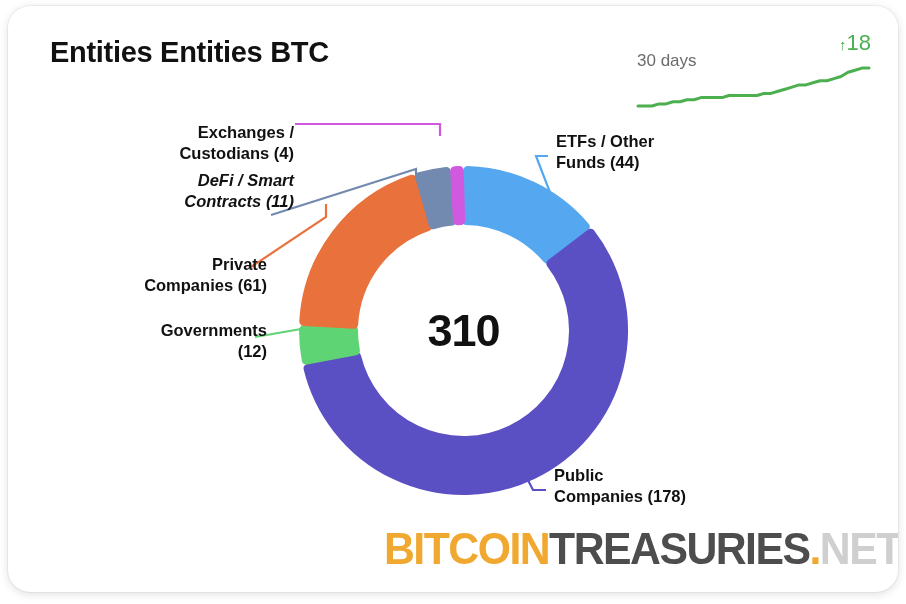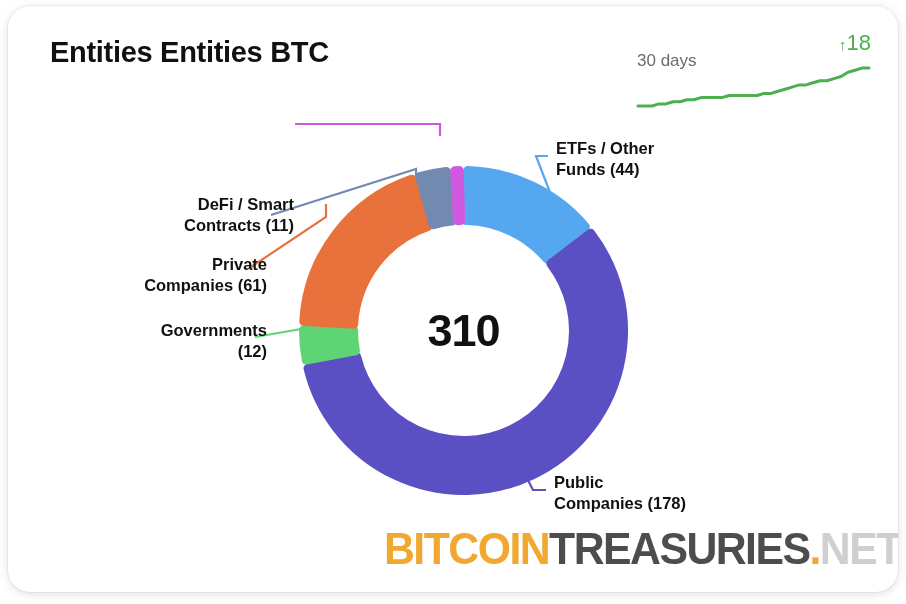--- a/index.html
+++ b/index.html
@@ -105,25 +105,25 @@
 
   
   .slice-label {
     position: absolute;
     font-size: 16.5px;
     font-weight: bold;
     color: #111111;
     line-height: 1.28;
     white-space: pre-line;
   }
-  .slice-label.right { text-align: left; margin-top: 7px; }
+  .slice-label.right { text-align: left; }
   .slice-label.left  { text-align: right; }
 
   #label-exchanges   { right: 604px; top: 116px; }
-  #label-defi        { right: 604px; top: 188px; }
+  #label-defi        { right: 604px; top: 164px; font-style: italic; }
   #label-private     { right: 631px; top: 248px; }
   #label-governments { right: 631px; top: 314px; }
   #label-etfs        { left: 548px;  top: 125px; }
   #label-public      { left: 546px;  top: 459px; }
 
   
   #watermark {
     position: absolute;
     left: 376px;
     top: 517px;
@@ -179,20 +179,22 @@
           <path d="M 299.60086775095454 75.31270959145758 A 160 160 0 1 1 17.04787483830748 210.37659940799176 L 65.62666395133638 198.54016209299434 A 110 110 0 1 0 259.8818465787813 105.68373784412708 Z" fill="#5b4fc4" stroke="#5b4fc4" stroke-width="9" stroke-linejoin="round"></path>
           <path d="M 15.278608523921065 202.1889552245533 A 160 160 0 0 1 12.501426406193843 171.82439068434894 L 62.50098065425826 172.0355185954899 A 110 110 0 0 0 64.41029336019572 192.91115671688038 Z" fill="#5fd475" stroke="#5fd475" stroke-width="9" stroke-linejoin="round"></path>
           <path d="M 12.756057550203138 163.4516382368966 A 160 160 0 0 1 120.62208116781258 21.143858606130635 L 136.83393080287115 68.44265279171482 A 110 110 0 0 0 62.67603956576467 166.27925128786643 Z" fill="#e8713c" stroke="#e8713c" stroke-width="9" stroke-linejoin="round"></path>
           <path d="M 128.6145464456674 18.636206447616416 A 160 160 0 0 1 155.37235383223197 13.419379757458387 L 160.72474325965948 63.13207358325265 A 110 110 0 0 0 142.32875068139634 66.71864193273629 Z" fill="#7289b0" stroke="#7289b0" stroke-width="9" stroke-linejoin="round"></path>
           <path d="M 163.7214630561548 12.741002478340675 A 160 160 0 0 1 168.31168827074023 12.554828003910842 L 169.6205356861339 62.537694252688695 A 110 110 0 0 0 166.46475585110642 62.665689203859216 Z" fill="#d159e0" stroke="#d159e0" stroke-width="9" stroke-linejoin="round"></path>
         </g>
     </svg>
     <div id="donut-center-value">310</div>
   </div>
 
+  <div class="slice-label left" id="label-exchanges">Exchanges /
+Custodians (4)</div>
   <div class="slice-label left" id="label-defi">DeFi / Smart
 Contracts (11)</div>
   <div class="slice-label left" id="label-private">Private
 Companies (61)</div>
   <div class="slice-label left" id="label-governments">Governments
 (12)</div>
   <div class="slice-label right" id="label-etfs">ETFs / Other
 Funds (44)</div>
   <div class="slice-label right" id="label-public">Public
 Companies (178)</div>

